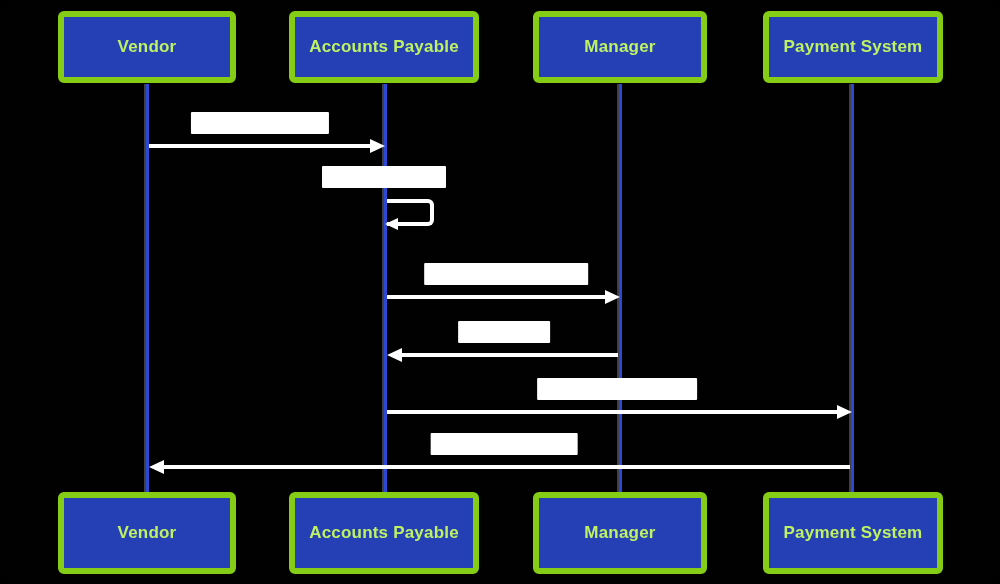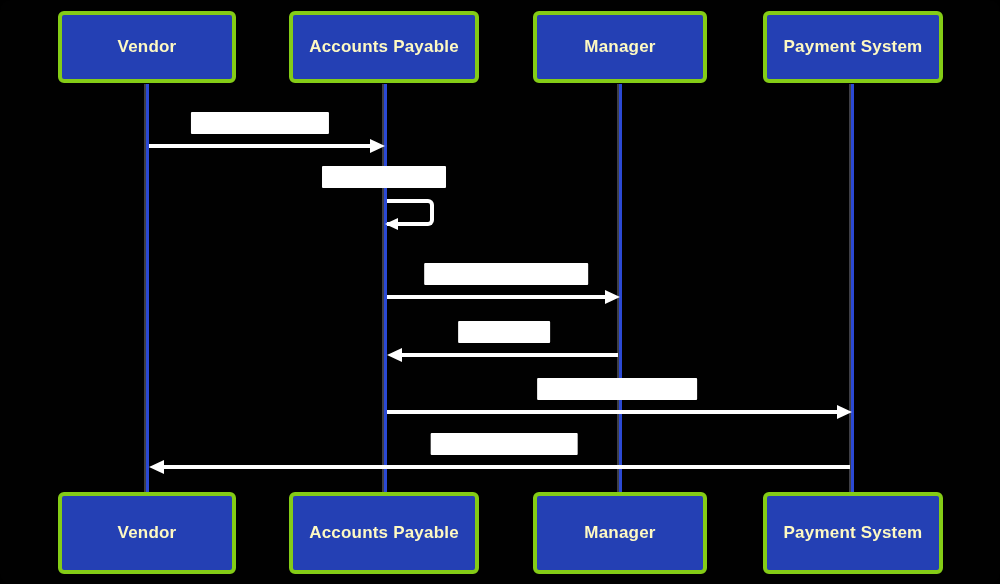--- a/index.html
+++ b/index.html
@@ -2,23 +2,23 @@
 <html><head>
 <meta charset="utf-8">
 <style>
   html,body{margin:0;padding:0;background:#000;}
   .stage{
     position:relative;width:1000px;height:584px;background:#010101;
     overflow:hidden;font-family:"Liberation Sans",sans-serif;border-radius:10px;
   }
   
   .pbox{
-    position:absolute;height:72px;background:#2440b4;border:4px solid #84cc16;
+    position:absolute;height:72px;background:#2440b4;border:6px solid #84cc16;
     border-radius:6px;display:flex;align-items:center;justify-content:center;
-    color:#fef9c3;font-size:17px;font-weight:600;letter-spacing:.2px;box-sizing:border-box;
+    color:#bef264;font-size:17px;font-weight:600;letter-spacing:.2px;box-sizing:border-box;
   }
   .pbox.bottom{height:82px;}
   
   .lifeline{
     position:absolute;top:84px;height:409px;width:5px;
     background:linear-gradient(90deg,#3f3f46 0 40%,#2b49d4 40% 100%);
   }
   
   .mline{position:absolute;height:4px;background:#fff;}
   .arrow-right{

